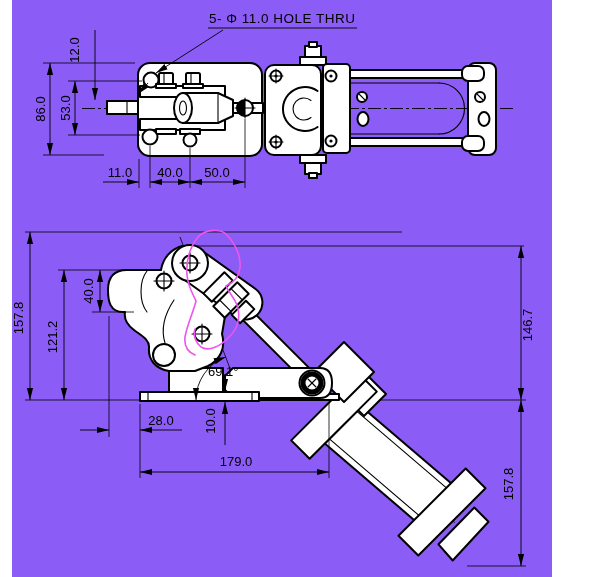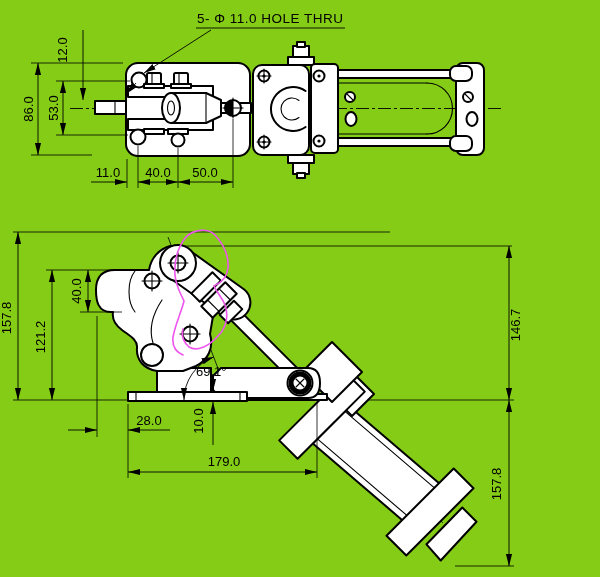--- a/index.html
+++ b/index.html
@@ -1,17 +1,17 @@
 <!DOCTYPE html>
 <html><head>
 <meta charset="utf-8">
 <style>
   html,body{margin:0;padding:0;background:#ffffff;}
-  .stage{position:relative;width:600px;height:577px;background:#84cc16;overflow:hidden;
-         font-family:"Liberation Sans", sans-serif;}
+  .stage{position:relative;width:540px;height:577px;background:#8b5cf6;overflow:hidden;
+         font-family:"Liberation Sans", sans-serif;margin-left:12px;}
   svg{display:block}
   .obj{stroke:#000;stroke-width:2;fill:#fff;stroke-linejoin:round;stroke-linecap:round;}
   .objf{stroke:#000;stroke-width:2;fill:#fff;stroke-linejoin:round;}
   .obj-t{stroke:#000;stroke-width:1.1;fill:none;stroke-linecap:round;}
   .dim{stroke:#000;stroke-width:0.9;fill:none;}
   .ext{stroke:#000;stroke-width:0.8;fill:none;}
   .cl{stroke:#000;stroke-width:0.9;fill:none;stroke-dasharray:13 3 3 3;}
   .dimtxt{font-size:13px;fill:#000;}
   .notetxt{font-size:13.5px;fill:#000;letter-spacing:0.5px;}
   .mag{stroke:#ee55ee;stroke-width:1.6;fill:none;stroke-linecap:round;}

